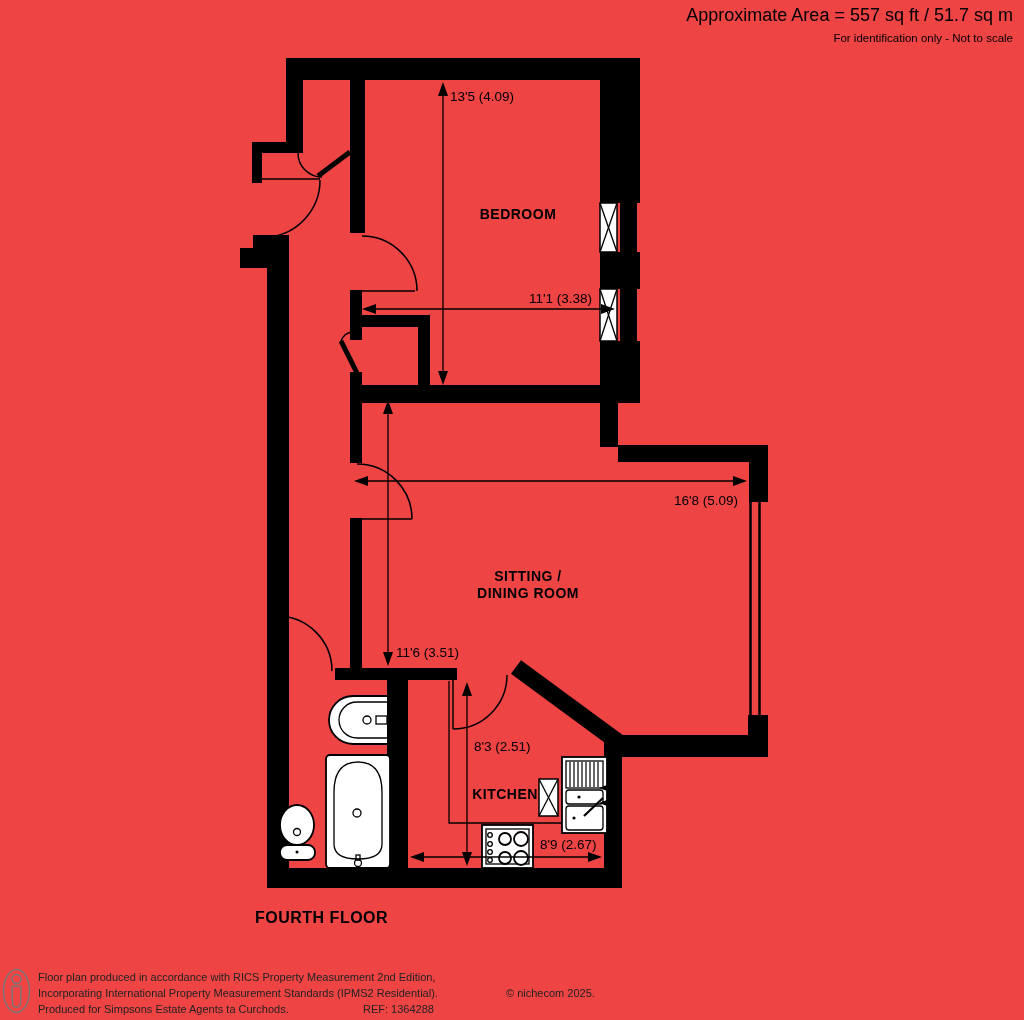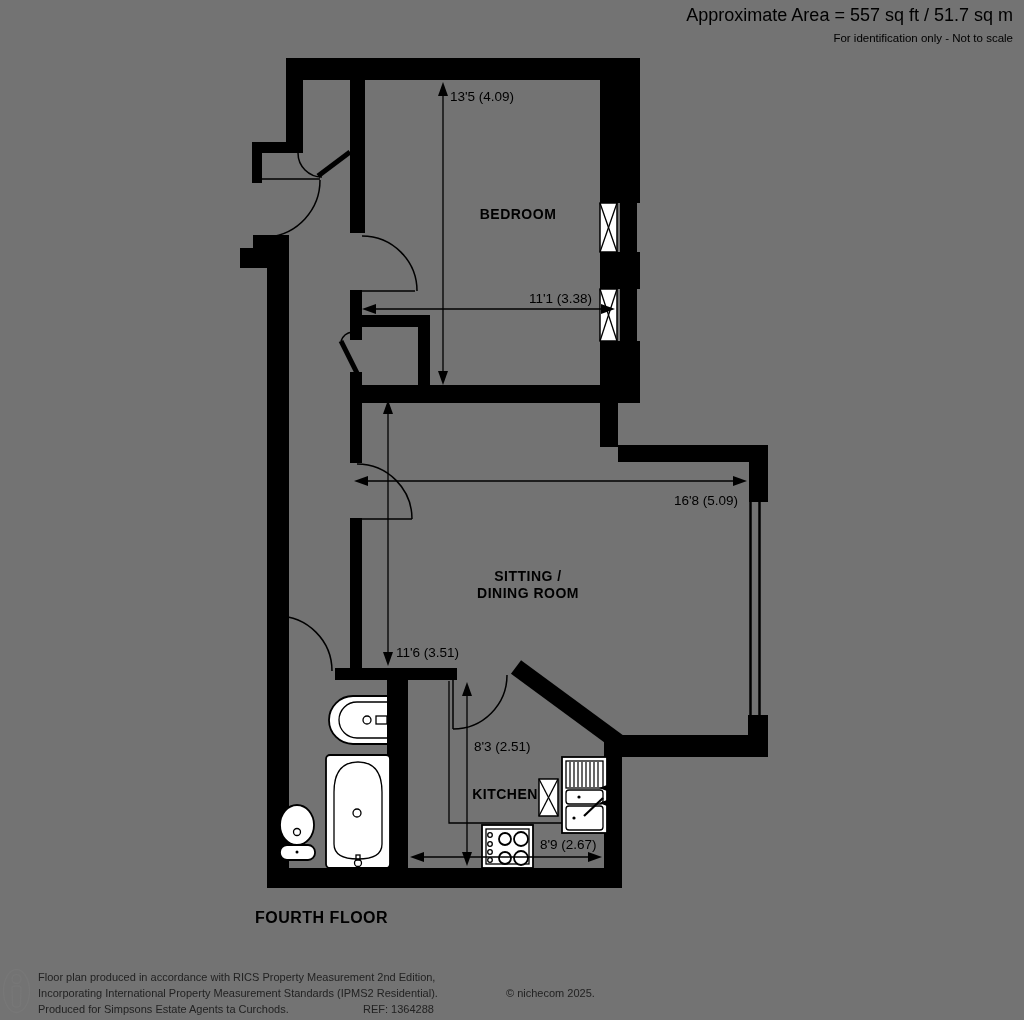--- a/index.html
+++ b/index.html
@@ -1,16 +1,16 @@
 <!DOCTYPE html>
 <html><head>
 <meta charset="utf-8">
 <style>
   html,body{margin:0;padding:0;background:#fff;}
-  .canvas{position:relative;width:1024px;height:1020px;background:#737373;overflow:hidden;
+  .canvas{position:relative;width:1024px;height:1020px;background:#ef4444;overflow:hidden;
           font-family:"Liberation Sans", sans-serif;}
   svg{display:block;}
   .t-title{font-size:18px;fill:#000;}
   .t-sub{font-size:11.5px;fill:#000;}
   .t-room{font-size:14px;font-weight:bold;fill:#000;letter-spacing:.5px;}
   .t-dim{font-size:13.5px;fill:#000;}
   .t-floor{font-size:16px;font-weight:bold;fill:#000;letter-spacing:.5px;}
   .t-foot{font-size:11px;fill:#222;}
   .wall{fill:#000;stroke:none;}
   .door{fill:none;stroke:#000;stroke-width:1.5;}

